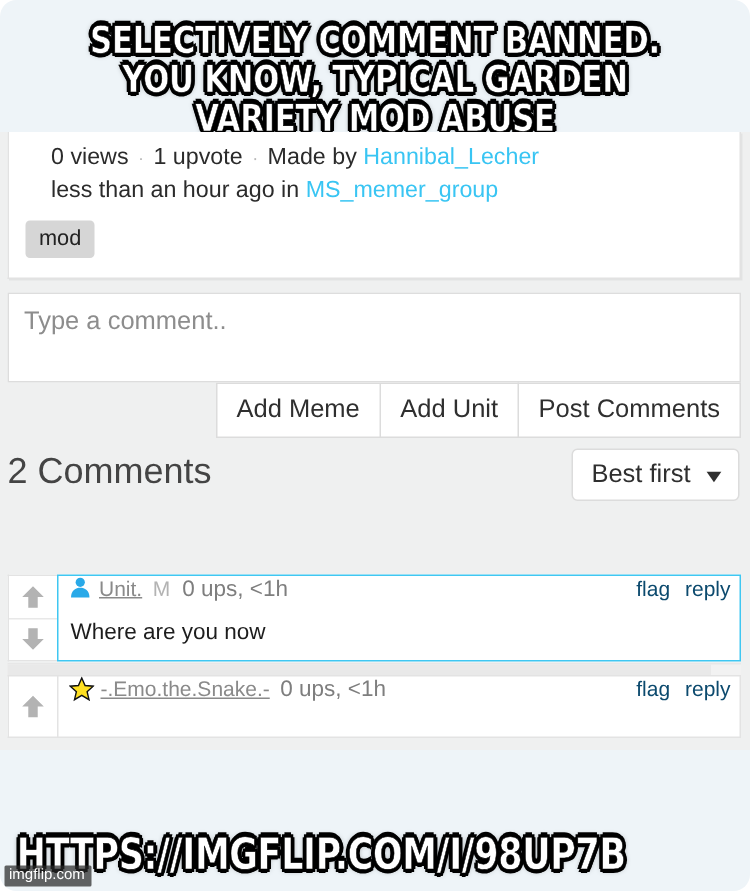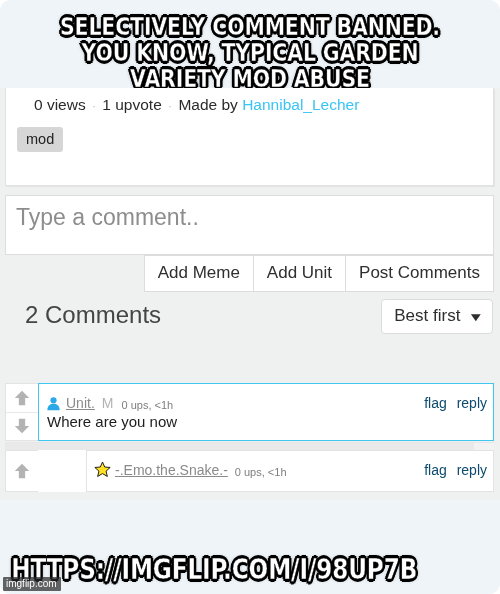--- a/index.html
+++ b/index.html
@@ -131,21 +131,21 @@
     left: 5px;
     top: 107px;
     width: 489px;
     height: 60px;
     box-sizing: border-box;
     background: #ffffff;
     border: 1px solid #ddd;
     resize: none;
     outline: none;
     font-family: "Liberation Sans", sans-serif;
-    font-size: 23px;
+    font-size: 17px;
     color: #222;
     padding: 8px 10px;
   }
   .compose::placeholder { color: #8d8d8d; }
 
   .btn-row {
     position: absolute;
     top: 167px;
     left: 5px;
     width: 489px;
@@ -168,21 +168,21 @@
   
   .comments-head {
     position: absolute;
     top: 213px;
     left: 5px;
     width: 489px;
     height: 40px;
   }
   .comments-count {
     position: absolute;
-    left: 20px;
+    left: 0;
     top: 0px;
     font-family: "Liberation Sans", sans-serif;
     font-size: 24px;
     color: #444;
   }
   .sort-select {
     position: absolute;
     right: 1px;
     top: -2px;
     background: #ffffff;
@@ -204,21 +204,21 @@
 
   
   .comment {
     position: absolute;
     left: 5px;
     width: 489px;
     display: flex;
     background: #ffffff;
   }
   #comment-0 { top: 295px; height: 58px; }
-  #comment-1 { top: 362px; height: 42px; gap: 48px; }
+  #comment-1 { top: 362px; height: 42px; }
 
   .vote-col {
     width: 33px;
     flex: 0 0 33px;
     background: #ffffff;
     border: 1px solid #e3e3e3;
     border-right: none;
     box-sizing: border-box;
     display: flex;
     flex-direction: column;
@@ -243,21 +243,21 @@
     box-sizing: border-box;
     border: 1px solid #e3e3e3;
     padding: 0;
     min-width: 0;
   }
   #comment-0 .comment-body {
     border: 1px solid #3fc7f2;
   }
   .comment-top {
     display: flex;
-    align-items: flex-end;
+    align-items: flex-start;
     height: 27px;
     padding: 0 6px 0 7px;
     white-space: nowrap;
   }
   .avatar-person {
     width: 15px;
     height: 15px;
     margin-right: 5px;
     flex: 0 0 15px;
   }
@@ -275,21 +275,21 @@
     margin-right: 7px;
   }
   .c-badge {
     font-family: "Liberation Sans", sans-serif;
     font-size: 14px;
     color: #b3b3b3;
     margin-right: 8px;
   }
   .c-stats {
     font-family: "Liberation Sans", sans-serif;
-    font-size: 11px;
+    font-size: 15px;
     color: #7e7e7e;
   }
   .c-actions {
     margin-left: auto;
     font-family: "Liberation Sans", sans-serif;
     font-size: 14px;
   }
   .c-actions a {
     color: #0c4a6e;
     text-decoration: none;
@@ -329,20 +329,24 @@
   <div class="screen">
 
     <div class="info-panel">
       <div class="meta-line first">
         <span>0 views</span>
         <span class="dot">·</span>
         <span>1 upvote</span>
         <span class="dot">·</span>
         <span>Made by</span>
         <a class="link" href="#">Hannibal_Lecher</a>
+      </div>
+      <div class="meta-line">
+        <span>less than an hour ago in</span>
+        <a class="link" href="#">MS_memer_group</a>
       </div>
       <div class="tag-row">
         <span class="tag">mod</span>
       </div>
     </div>
 
     <textarea class="compose" placeholder="Type a comment.." style=""></textarea>
 
     <div class="btn-row">
       <button class="btn">Add Meme</button>

